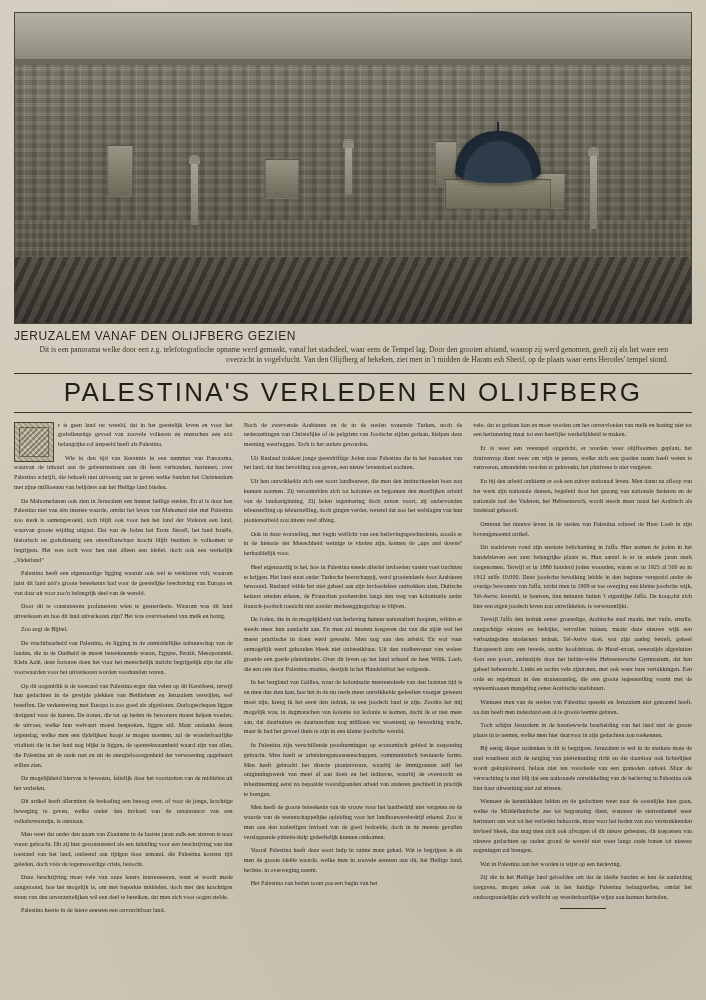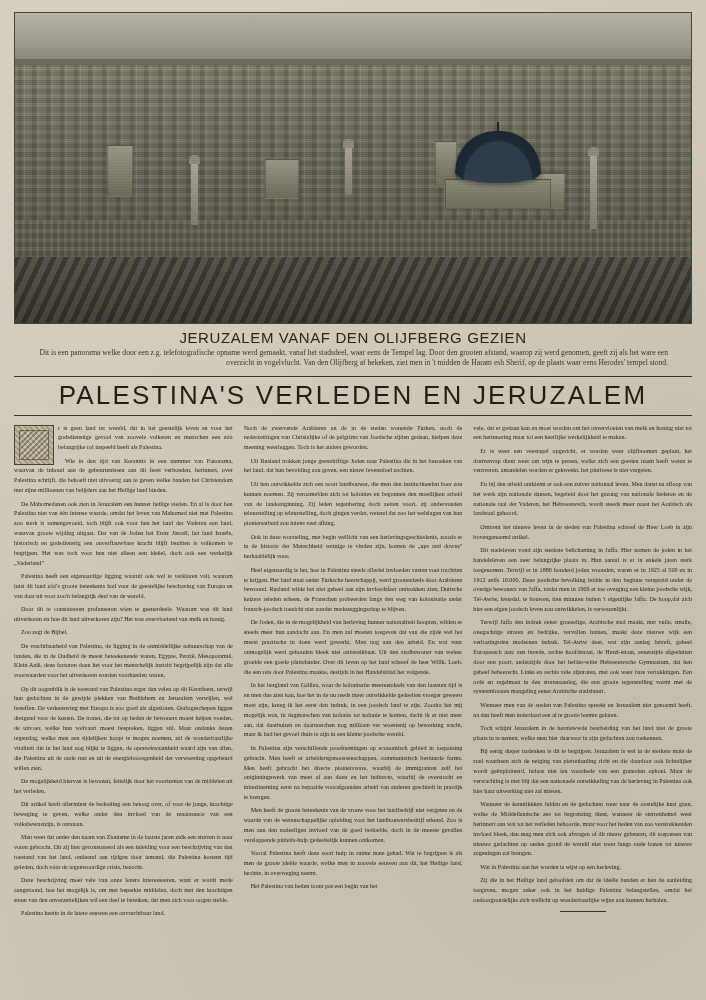--- a/index.html
+++ b/index.html
@@ -129,22 +129,22 @@
   }
   .grain {
     position: absolute;
     inset: 0;
     background-image:
       repeating-linear-gradient(0deg, rgba(0,0,0,0.05) 0 1px, rgba(255,255,255,0.03) 1px 2px);
     pointer-events: none;
     mix-blend-mode: overlay;
   }
   .photo-caption {
-    text-align: center;
-    font-size: 15px;
+    text-align: left;
+    font-size: 12px;
     letter-spacing: .6px;
     color: #2c2619;
     margin-top: 5px;
     font-family: "Liberation Sans", sans-serif;
   }
   .photo-note {
     font-size: 7.6px;
     line-height: 1.35;
     text-align: right;
     color: #3b3424;
@@ -231,21 +231,21 @@
       <div class="minaret m3"></div>
       <div class="foreground"></div>
       <div class="grain"></div>
     </div>
   </div>
 
   <div class="photo-caption">JERUZALEM VANAF DEN OLIJFBERG GEZIEN</div>
   <div class="photo-note">Dit is een panorama welke door een z.g. telefotografische opname werd gemaakt, vanaf het stadsdeel, waar eens de Tempel lag. Door den grooten afstand, waarop zij werd genomen, geeft zij als het ware een overzicht in vogelvlucht. Van den Olijfberg af bekeken, ziet men in 't midden de Haram esh Sherif, op de plaats waar eens Herodes' tempel stond.</div>
 
   <div class="headline-wrap">
-    <div class="headline">PALESTINA'S VERLEDEN EN JERUZALEM</div>
+    <div class="headline">PALESTINA'S VERLEDEN EN OLIJFBERG</div>
   </div>
 
   <div class="columns">
 
     <div class="col">
       <div class="dropcap-box"></div>
       <p class="noind">r is geen land ter wereld, dat in het geestelijk leven en voor het godsdienstige gevoel van zoovele volkeren en menschen een zóó belangrijke rol inspeeld heeft als Palestina.</p>
       <p>Wie in den tijd van Kerstmis in een nummer van Panorama, waarvan de inhoud aan de gebeurtenissen aan dit feest verbonden, herinnert, over Palestina schrijft, die behoeft niet uitvoerig aan te geven welke banden het Christendom met zijne millioenen van belijders aan het Heilige land binden.</p>
       <p>De Mahomedanen ook zien in Jeruzalem een hunner heilige steden. En al is door hen Palestina niet van één intense waarde, omdat het leven van Mahomed niet met Palestina zoo sterk is samengevoeid, toch blijft ook voor hen het land der Vaderen een land, waarvan groote wijding uitgaat. Dat van de Joden het Eretz Jisroël, het land Israëls, historisch en godsdienstig een onverflauwbare kracht blijft bezitten is volkomen te begrijpen. Het was toch voor hen niet alleen een ideëel, doch ook een werkelijk „Vaderland"</p>
       <p>Palestina heeft een eigenaardige ligging waaruit ook wel te verklaren valt, waarom juist dit land zóó's groote beteekenis had voor de geestelijke beschaving van Europa en van daar uit voor zoo'n belangrijk deel van de wereld.</p>

